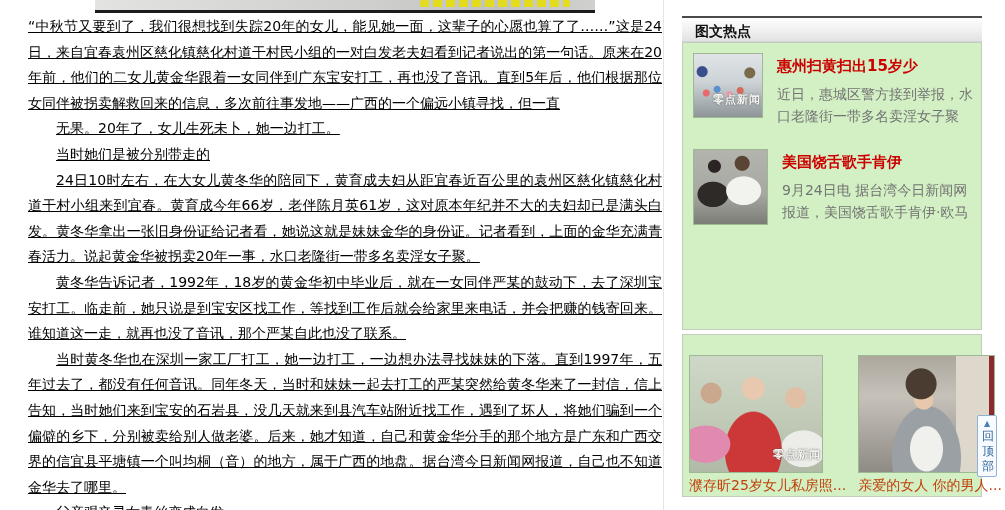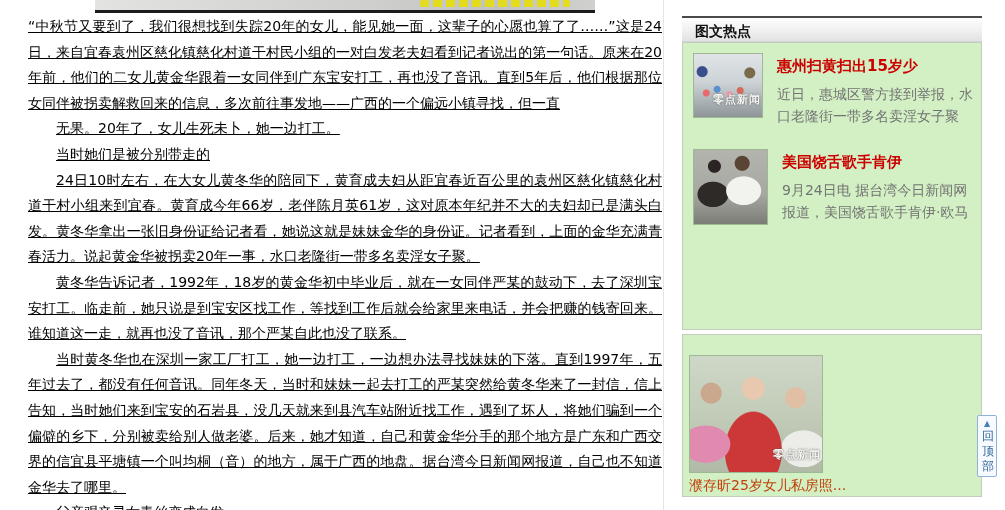--- a/index.html
+++ b/index.html
@@ -148,20 +148,24 @@
   <div class="panel panel2">
     <div class="gallery">
 
       <div class="gal-fig">
         <div class="gal-img g1">
           <span class="wm">零点新闻</span>
         </div>
         <div class="gal-caption">濮存昕25岁女儿私房照...</div>
       </div>
 
+      <div class="gal-fig">
+        <div class="gal-img g2"></div>
+        <div class="gal-caption">亲爱的女人 你的男人...</div>
+      </div>
 
     </div>
   </div>
 
   <div class="back-to-top">
     <span class="arrow">▲</span>
     <span class="btt-label">回顶部</span>
   </div>
 
 </div>

